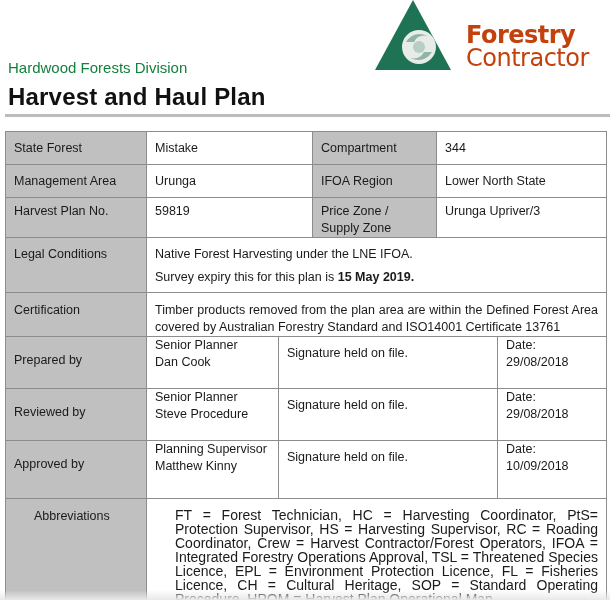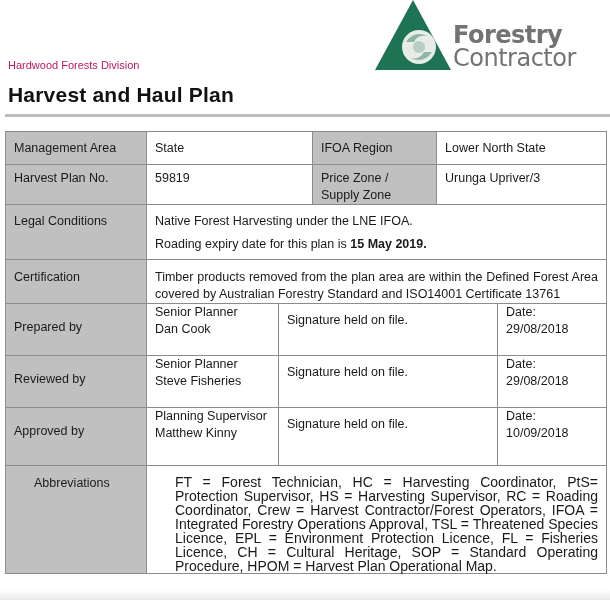--- a/index.html
+++ b/index.html
@@ -1,26 +1,26 @@
 <!DOCTYPE html>
 <html><head>
   <meta charset="utf-8">
   <style>
     * { box-sizing: border-box; margin: 0; padding: 0; }
     html, body { width: 610px; height: 600px; overflow: hidden; background: #ffffff; }
     body { font-family: "Liberation Sans", "DejaVu Sans", sans-serif; color: #1a1a1a; position: relative; }
 
     .logo { position: absolute; left: 373px; top: 0; width: 237px; height: 75px; }
     .logo svg { position: absolute; left: 0; top: 0; }
-    .logo-text { position: absolute; left: 80px; top: 24px; color: #737373; font-family: "DejaVu Sans", sans-serif; line-height: 23px; }
+    .logo-text { position: absolute; left: 93px; top: 24px; color: #c2410c; font-family: "DejaVu Sans", sans-serif; line-height: 23px; }
     .logo-text .l1 { font-size: 24px; font-weight: bold; letter-spacing: -0.5px; display: block; }
     .logo-text .l2 { font-size: 24px; letter-spacing: -0.5px; display: block; }
 
-    .division { position: absolute; left: 8px; top: 59px; font-size: 11px; color: #be185d; }
-    .title { position: absolute; left: 8px; top: 83px; font-size: 21px; font-weight: bold; color: #111; letter-spacing: 0.2px; }
+    .division { position: absolute; left: 8px; top: 59px; font-size: 15px; color: #15803d; }
+    .title { position: absolute; left: 8px; top: 83px; font-size: 24px; font-weight: bold; color: #111; letter-spacing: 0.2px; }
     .rule { position: absolute; left: 5px; top: 114px; width: 605px; height: 3px; background: #bcbcbc; }
 
     table { position: absolute; left: 5px; top: 131px; width: 601px; border-collapse: collapse; table-layout: fixed; font-size: 12.5px; }
     td { border: 1px solid #8c8c8c; vertical-align: top; padding: 0 8px; line-height: 17px; }
     td.lbl { background: #c0c0c0; }
     .r1 td { height: 33px; padding-top: 8px; }
     .r3 td { height: 40px; padding-top: 5px; }
     .r-legal td { height: 55px; padding-top: 8px; }
     .r-cert td { height: 32px; padding-top: 9px; }
     .r-sig td { height: 52px; }
@@ -57,37 +57,43 @@
   <colgroup>
     <col style="width:141px">
     <col style="width:132px">
     <col style="width:34px">
     <col style="width:124px">
     <col style="width:61px">
     <col style="width:109px">
   </colgroup>
 
   <tbody>
+      <tr class="r1">
+    <td class="lbl">State Forest</td>
+    <td colspan="2">Mistake</td>
+    <td class="lbl">Compartment</td>
+    <td colspan="2">344</td>
+  </tr>
   <tr class="r1">
     <td class="lbl">Management Area</td>
-    <td colspan="2">State</td>
+    <td colspan="2">Urunga</td>
     <td class="lbl">IFOA Region</td>
     <td colspan="2">Lower North State</td>
   </tr>
   <tr class="r3">
     <td class="lbl">Harvest Plan No.</td>
     <td colspan="2">59819</td>
     <td class="lbl">Price Zone / Supply Zone</td>
     <td colspan="2">Urunga Upriver/3</td>
   </tr>
   <tr class="r-legal">
     <td class="lbl">Legal Conditions</td>
     <td colspan="5">
       <div>Native Forest Harvesting under the LNE IFOA.</div>
-      <div class="legal-line2"><span>Roading expiry date for this plan is </span><b>15 May 2019.</b></div>
+      <div class="legal-line2"><span>Survey expiry this for this plan is </span><b>15 May 2019.</b></div>
     </td>
   </tr>
   <tr class="r-cert">
     <td class="lbl">Certification</td>
     <td colspan="5" class="just">Timber products removed from the plan area are within the Defined Forest Area covered by Australian Forestry Standard and ISO14001 Certificate 13761</td>
   </tr>
 
   <tr class="r-sig">
     <td class="lbl" style="padding-top:15px">Prepared by</td>
     <td>
@@ -100,21 +106,21 @@
     <td>
           <div>Date:</div>
           <div>29/08/2018</div>
         </td>
   </tr>
   <tr class="r-sig">
     <td class="lbl" style="padding-top:15px">Reviewed by</td>
     <td>
           <div class="sig-inner">
             <span>Senior Planner</span>
-            <span>Steve Fisheries</span>
+            <span>Steve Procedure</span>
           </div>
         </td>
     <td colspan="3" style="padding-top:8px">Signature held on file.</td>
     <td>
           <div>Date:</div>
           <div>29/08/2018</div>
         </td>
   </tr>
   <tr class="r-sig" style="height:58px">
     <td class="lbl" style="padding-top:15px">Approved by</td>

